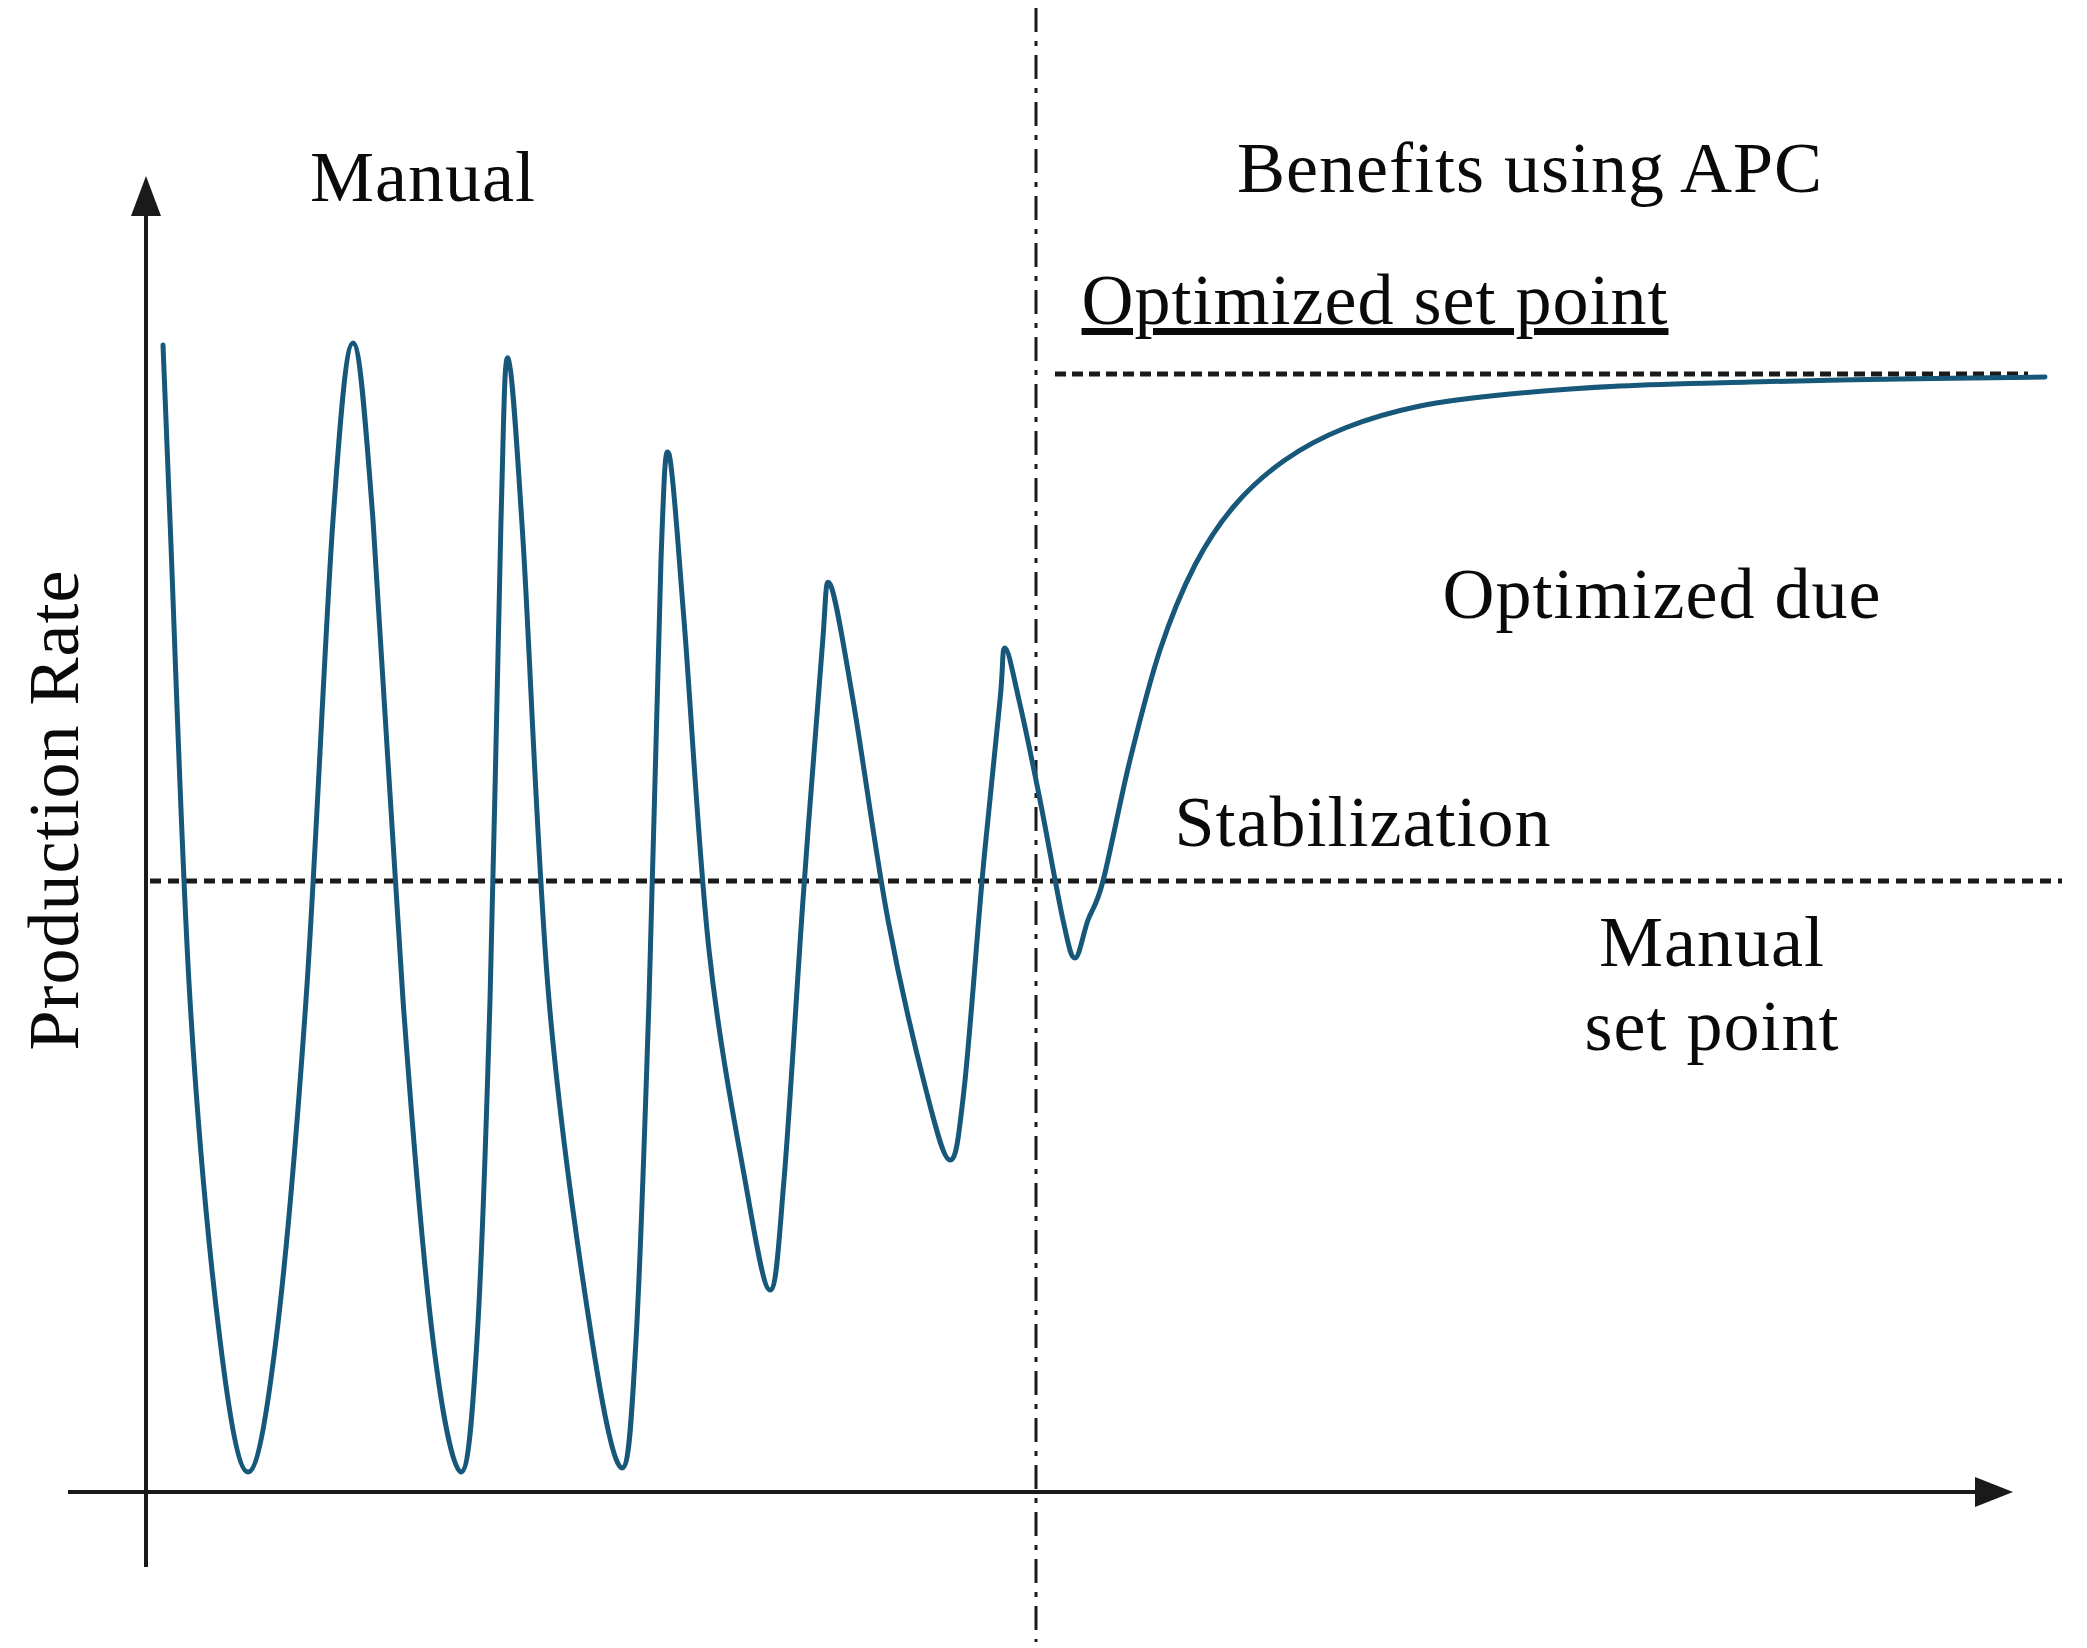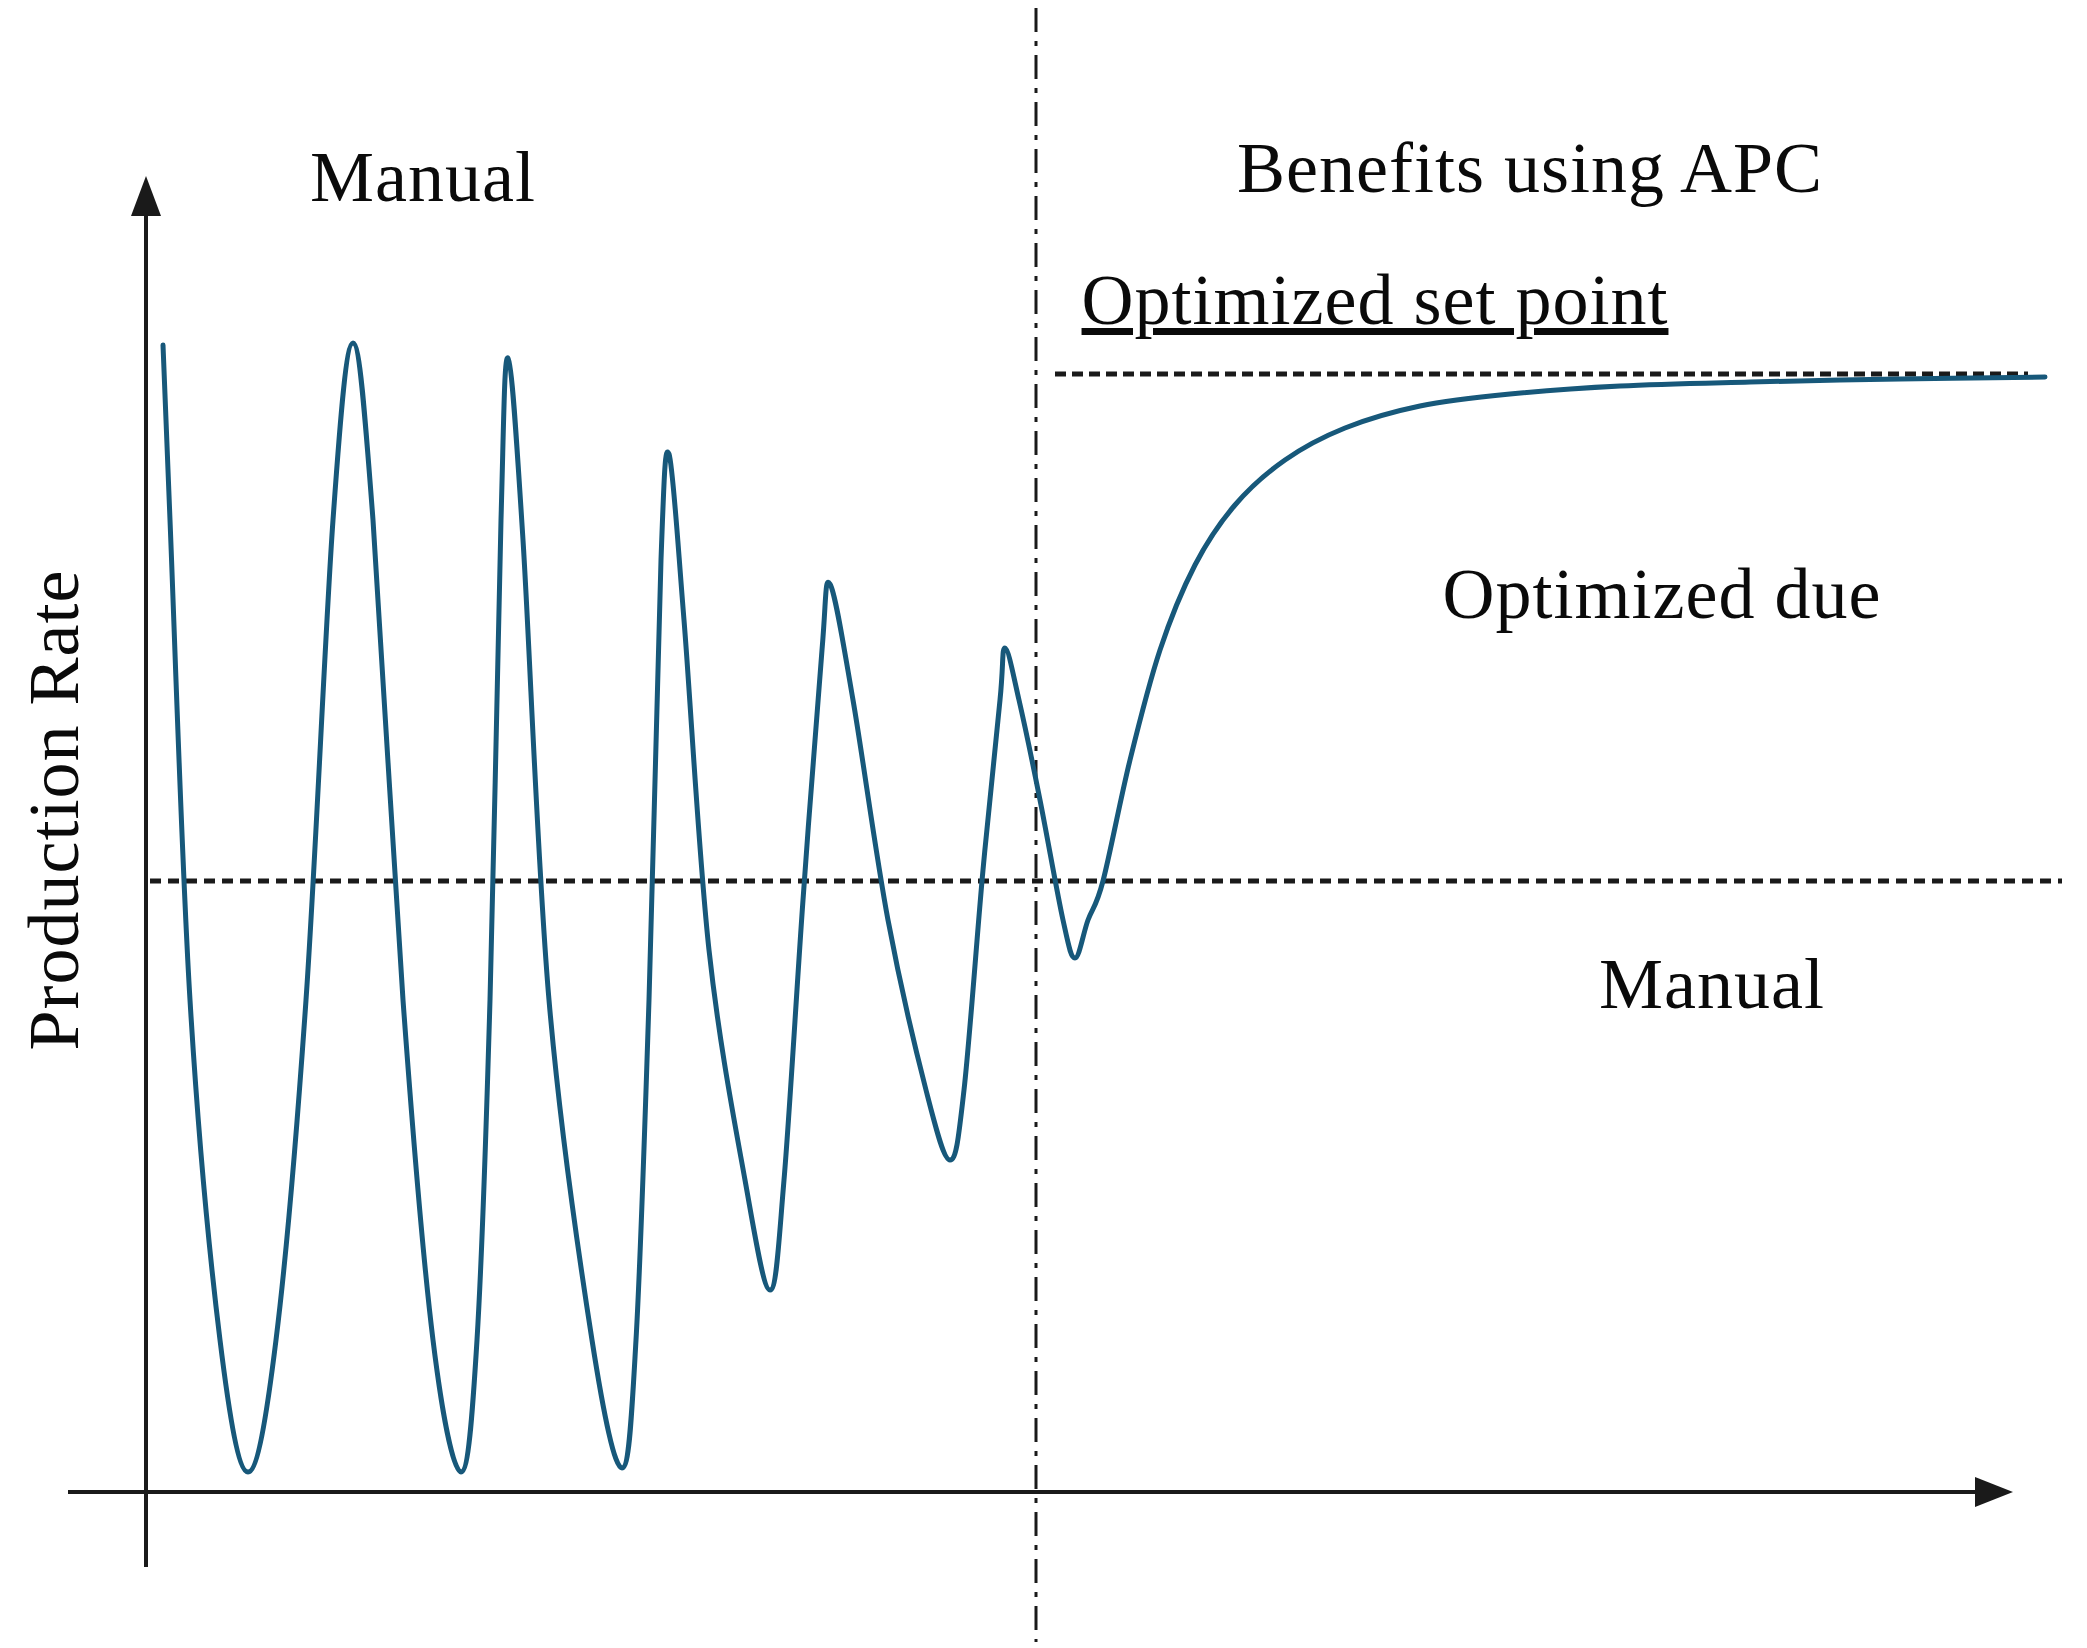--- a/index.html
+++ b/index.html
@@ -33,18 +33,20 @@
   <div class="lbl" style="left:423px;top:177px;">Manual</div>
 
   <div class="lbl" style="left:1530px;top:168px;">Benefits using APC</div>
 
   <div class="lbl" style="left:1375px;top:300px;text-decoration:underline;">Optimized set point</div>
 
   <div class="lbl" style="left:1662px;top:594px;">
     <span class="ln">Optimized due</span>
   </div>
 
+  <div class="lbl" style="left:1363px;top:822px;">Stabilization</div>
 
   <div class="lbl" style="left:1712px;top:984px;">
     <span class="ln">Manual</span>
+    <span class="ln">set point</span>
   </div>
 
 </div>
 
 </body></html>

